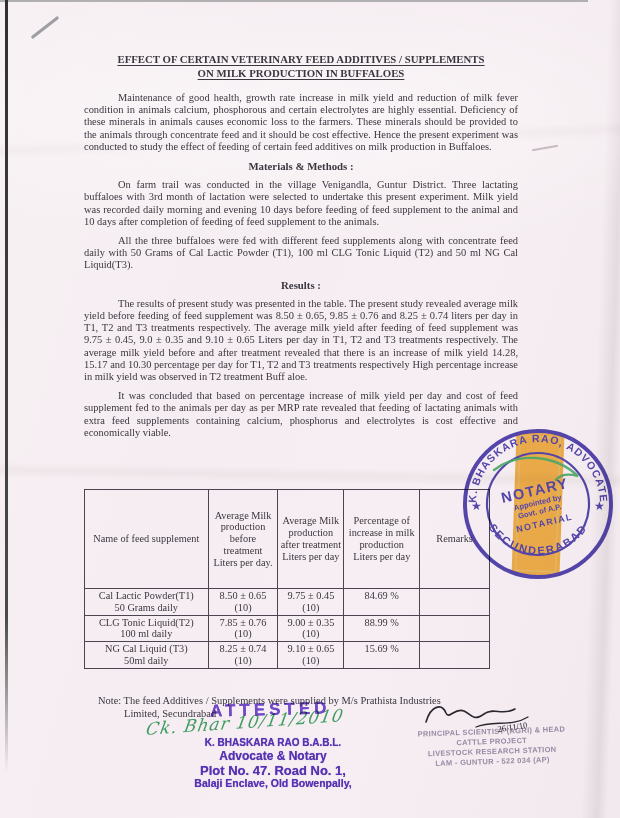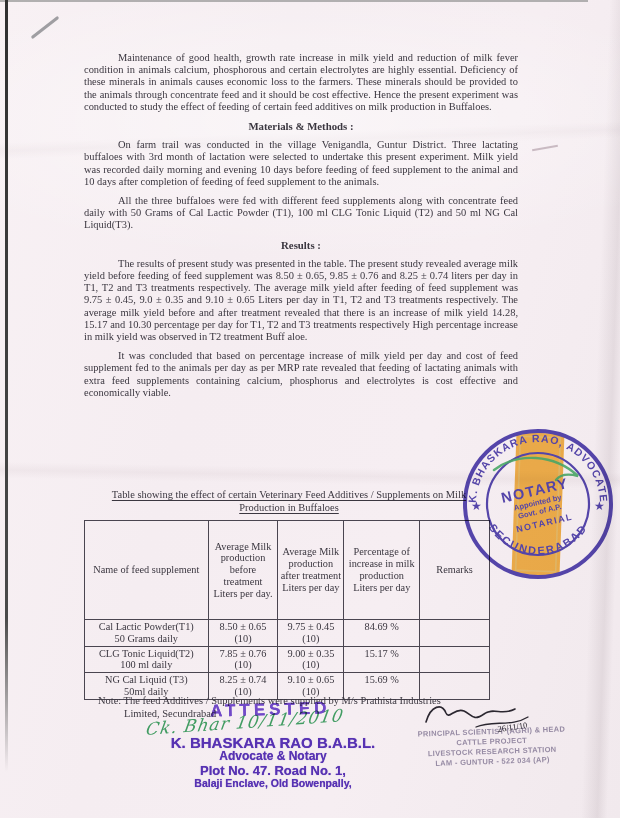--- a/index.html
+++ b/index.html
@@ -56,55 +56,55 @@
   .attested{position:absolute;left:210px;top:700px;
     font-family:"Liberation Sans",sans-serif;font-weight:bold;font-size:17px;
     letter-spacing:4px;color:#6a3fd0;transform:rotate(-1.5deg);
     mix-blend-mode:multiply;opacity:.92;text-shadow:0 0 .6px #6a3fd0;}
   .green-sig{position:absolute;left:146px;top:712px;
     font-family:"DejaVu Serif",serif;font-style:italic;font-size:17px;letter-spacing:1px;
     color:#2f9e57;transform:rotate(-4deg) skewX(-14deg);mix-blend-mode:multiply;opacity:.9;}
   .addr-stamp{position:absolute;left:152px;top:736px;width:242px;text-align:center;
     font-family:"Liberation Sans",sans-serif;font-weight:bold;color:#5a35bd;
     mix-blend-mode:multiply;text-shadow:0 0 .7px rgba(90,53,189,.8);}
-  .addr-stamp .a1{font-size:15px;line-height:14px;}
+  .addr-stamp .a1{font-size:10px;line-height:14px;}
   .addr-stamp .a2{font-size:12px;line-height:13.5px;}
   .addr-stamp .a3{font-size:13px;line-height:13.5px;}
   .addr-stamp .a4{font-size:10.5px;line-height:13px;}
   .addr-stamp .a5{font-size:11px;line-height:13px;margin-top:45px;}
   .sci-stamp{position:absolute;left:396px;top:727px;width:192px;text-align:center;
     font-family:"Liberation Sans",sans-serif;font-weight:bold;font-size:7.5px;line-height:10px;
     color:#938ba6;letter-spacing:.3px;transform:rotate(-2deg);opacity:.9;mix-blend-mode:multiply;}
   .black-sig{position:absolute;left:418px;top:696px;mix-blend-mode:multiply;}
   .seal{position:absolute;left:458px;top:424px;mix-blend-mode:multiply;opacity:.93;}
 </style>
 </head>
 <body>
 
 <div class="page">
   <div class="edge-top"></div>
   <div class="edge-left"></div>
   <div class="mark-topleft"></div>
   <div class="mark-right"></div>
 
   <div class="content-top">
+    <div class="doc-title">
+      <span class="tline">EFFECT OF CERTAIN VETERINARY FEED ADDITIVES / SUPPLEMENTS</span>
+      <span class="tline">ON MILK PRODUCTION IN BUFFALOES</span>
+    </div>
     <p class="para">Maintenance of good health, growth rate increase in milk yield and reduction of milk fever condition in animals calcium, phosphorous and certain electrolytes are highly essential.  Deficiency of these minerals in animals causes economic loss to the farmers. These minerals should be provided to the animals through concentrate feed and it should be cost effective. Hence the present experiment was conducted to study the effect of feeding of certain feed additives on milk production in Buffaloes.</p>
     <div class="sec-heading">Materials &amp; Methods :</div>
     <p class="para">On farm trail was conducted in the village Venigandla, Guntur District. Three lactating buffaloes with 3rd month of lactation were selected to undertake this present experiment.  Milk yield was recorded daily morning and evening 10 days before feeding of feed supplement to the animal and 10 days after completion of feeding of feed supplement to the animals.</p>
     <p class="para">All the three buffaloes were fed with different feed supplements along with concentrate feed daily with 50 Grams of Cal Lactic Powder (T1), 100 ml CLG Tonic Liquid (T2) and 50 ml NG Cal Liquid(T3).</p>
     <div class="sec-heading">Results :</div>
     <p class="para">The results of present study was presented in the table. The present study revealed  average milk yield before feeding of feed supplement was 8.50 ± 0.65, 9.85 ± 0.76 and 8.25 ± 0.74 liters per day in T1, T2 and T3 treatments respectively. The average milk yield after feeding of feed supplement was 9.75 ± 0.45, 9.0 ± 0.35 and 9.10 ± 0.65 Liters per day in T1, T2 and T3 treatments respectively. The average milk yield before and after treatment revealed that there is an increase of milk yield 14.28, 15.17 and 10.30 percentage per day for T1, T2 and T3 treatments respectively High percentage increase in milk yield was observed in T2 treatment Buff aloe.</p>
     <p class="para">It was concluded that based on percentage increase of milk yield per day and cost of feed supplement fed to the animals per day as per MRP rate revealed that feeding of lactating animals with extra feed supplements containing calcium, phosphorus and electrolytes is cost effective and economically viable.</p>
   </div>
 
   <div class="table-block">
-    <div class="table-caption">
-      <span>Table showing the effect of certain Veterinary Feed Additives / Supplements on Milk</span>
-      <span>Production in Buffaloes</span>
-    </div>
     <table class="results">
       <colgroup>
         <col style="width:124px">
           <col style="width:70px">
           <col style="width:66px">
         <col style="width:76px">
           <col style="width:70px">
       </colgroup>
       <tbody>
           <tr class="hdr">
@@ -139,21 +139,21 @@
         </td>
         <td>
           <span>7.85 ± 0.76</span>
           <span class="l2">(10)</span>
         </td>
         <td>
           <span>9.00 ± 0.35</span>
           <span class="l2">(10)</span>
         </td>
         <td style="vertical-align:top;">
-          <span>15.17 %</span>
+          <span>88.99 %</span>
         </td>
         <td></td>
       </tr>
       <tr>
         <td>
           <span>NG Cal Liquid (T3)</span>
           <span class="l2">50ml daily</span>
         </td>
         <td>
           <span>8.25 ± 0.74</span>

